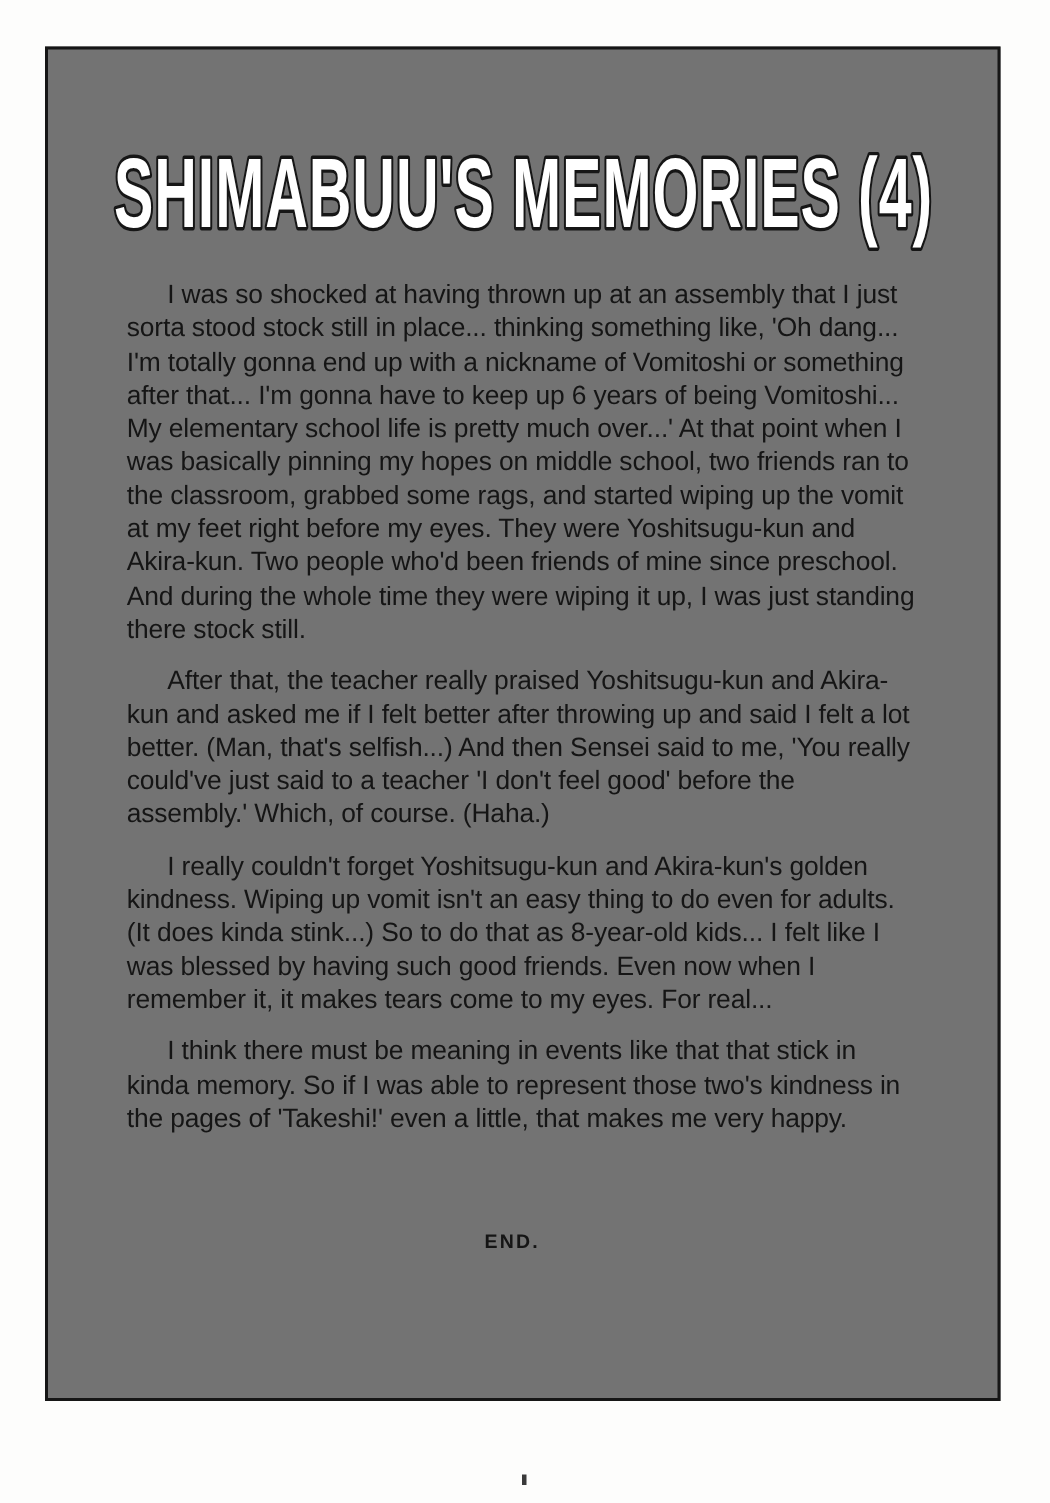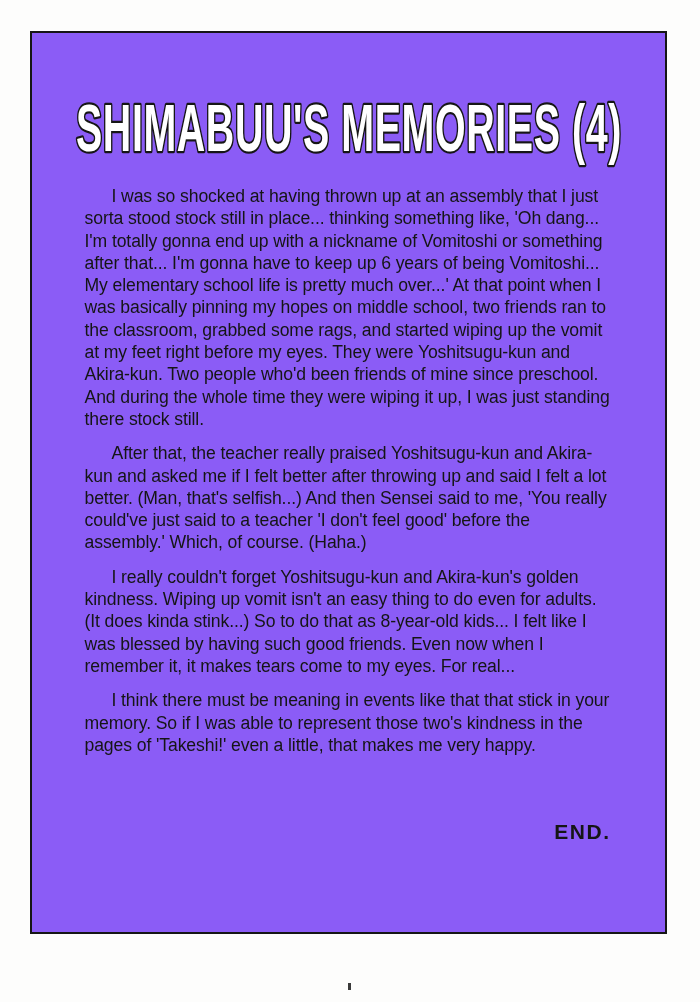--- a/index.html
+++ b/index.html
@@ -17,21 +17,21 @@
     overflow: hidden;
   }
   .frame {
     position: absolute;
     left: 30px;
     top: 31px;
     width: 637px;
     height: 903px;
     border: 2px solid #161616;
     box-sizing: border-box;
-    background: #8b5cf6;
+    background: #737373;
   }
   .title-wrap {
     margin: 58px auto 0 auto;
     width: 600px;
     text-align: center;
   }
   .title-wrap svg {
     display: block;
     margin: 0 auto;
   }
@@ -48,22 +48,22 @@
     letter-spacing: -0.1px;
     text-align: left;
   }
   .body-text p {
     margin: 12px;
     text-indent: 27px;
   }
   .end-label {
     width: 552px;
     margin: 64px auto 0 auto;
-    text-align: right;
-    font-size: 21px;
+    text-align: center;
+    font-size: 13px;
     font-weight: bold;
     letter-spacing: 1.5px;
     padding-right: 14px;
     box-sizing: border-box;
   }
   .bottom-mark {
     position: absolute;
     left: 348px;
     bottom: 12px;
     width: 3px;
@@ -80,21 +80,21 @@
     <div class="title-wrap">
       <svg width="600" height="80" viewBox="0 0 600 80" aria-hidden="false">
         <text x="300" y="60" text-anchor="middle" textLength="546" lengthAdjust="spacingAndGlyphs" font-size="66" font-weight="bold" fill="#ffffff" stroke="#161616" stroke-width="4.5" stroke-linejoin="round" paint-order="stroke">SHIMABUU'S MEMORIES (4)</text>
       </svg>
     </div>
 
     <div class="body-text">
       <p>I was so shocked at having thrown up at an assembly that I just sorta stood stock still in place... thinking something like, 'Oh dang... I'm totally gonna end up with a nickname of Vomitoshi or something after that... I'm gonna have to keep up 6 years of being Vomitoshi... My elementary school life is pretty much over...' At that point when I was basically pinning my hopes on middle school, two friends ran to the classroom, grabbed some rags, and started wiping up the vomit at my feet right before my eyes. They were Yoshitsugu-kun and Akira-kun. Two people who'd been friends of mine since preschool. And during the whole time they were wiping it up, I was just standing there stock still.</p>
       <p>After that, the teacher really praised Yoshitsugu-kun and Akira-kun and asked me if I felt better after throwing up and said I felt a lot better. (Man, that's selfish...) And then Sensei said to me, 'You really could've just said to a teacher 'I don't feel good' before the assembly.' Which, of course. (Haha.)</p>
       <p>I really couldn't forget Yoshitsugu-kun and Akira-kun's golden kindness. Wiping up vomit isn't an easy thing to do even for adults. (It does kinda stink...) So to do that as 8-year-old kids... I felt like I was blessed by having such good friends. Even now when I remember it, it makes tears come to my eyes. For real...</p>
-      <p>I think there must be meaning in events like that that stick in your memory. So if I was able to represent those two's kindness in the pages of 'Takeshi!' even a little, that makes me very happy.</p>
+      <p>I think there must be meaning in events like that that stick in kinda memory. So if I was able to represent those two's kindness in the pages of 'Takeshi!' even a little, that makes me very happy.</p>
     </div>
 
     <div class="end-label">END.</div>
 
   </div>
 
   <div class="bottom-mark"></div>
 </div>
 
 </body></html>

